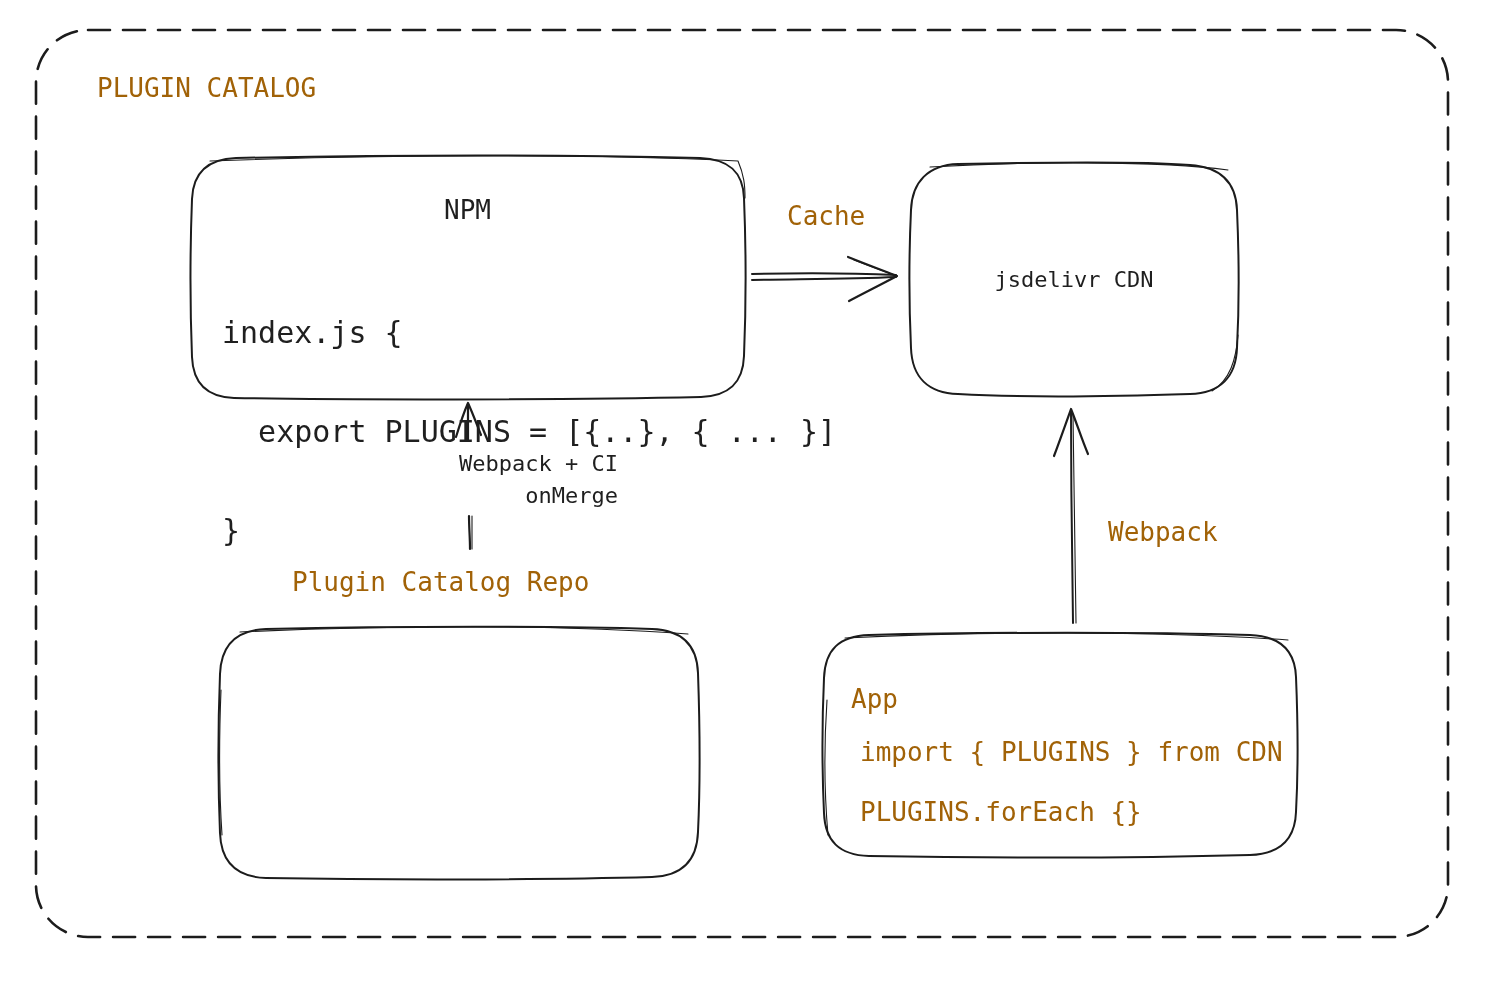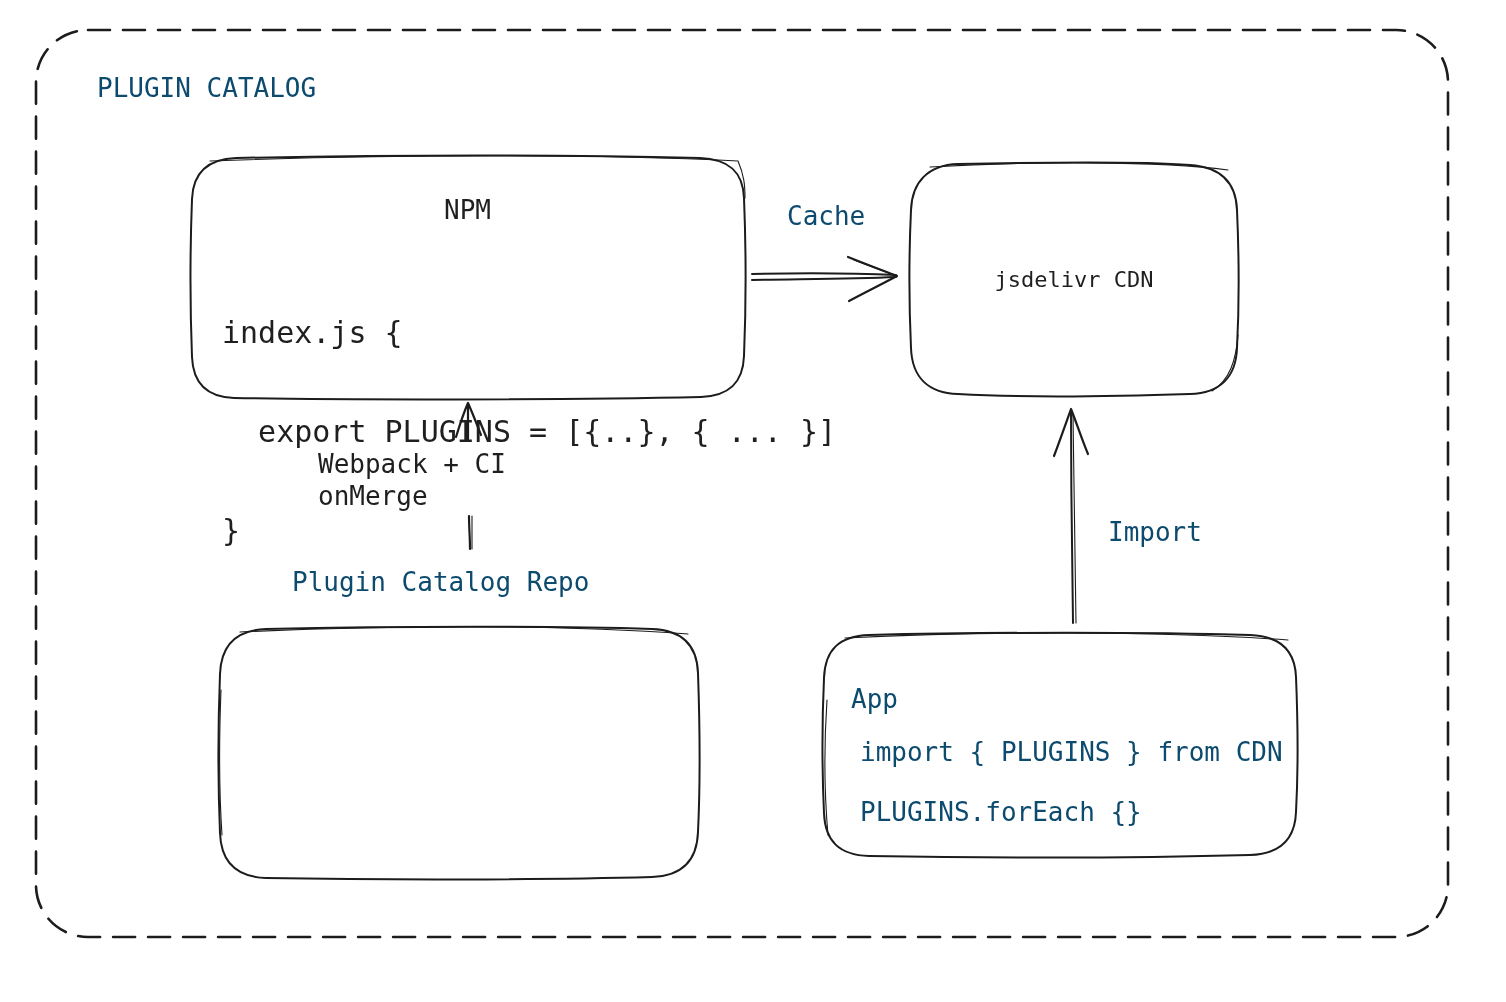--- a/index.html
+++ b/index.html
@@ -27,21 +27,21 @@
     fill: none;
     stroke: #1c1c1c;
     stroke-linecap: round;
     stroke-linejoin: round;
   }
   .label {
     position: absolute;
     white-space: pre;
     font-size: 26px;
     line-height: 32px;
-    color: #0c4a6e;
+    color: #a16207;
   }
   .node {
     position: absolute;
   }
   .node-title-center {
     position: absolute;
     left: 0;
     width: 100%;
     text-align: center;
     font-size: 26px;
@@ -63,23 +63,23 @@
     width: 100%;
     height: 100%;
     display: flex;
     align-items: center;
     justify-content: center;
     font-size: 22px;
     white-space: pre;
   }
   .edge-label-centered {
     position: absolute;
-    text-align: left;
+    text-align: right;
     white-space: pre;
-    font-size: 26px;
+    font-size: 22px;
     line-height: 32px;
   }
 </style>
 </head>
 <body>
 
 <div class="canvas">
 
   <svg class="sketch-layer" viewBox="0 0 1506 1002">
 
@@ -176,21 +176,21 @@
   </div>
 
   <div class="label" style="left:787px; top:200px;">Cache</div>
 
   <div class="edge-label-centered" style="left:318px; top:448px; width:300px;">Webpack + CI</div>
   <div class="edge-label-centered" style="left:318px; top:480px; width:300px;">onMerge</div>
 
   <div class="label" style="left:292px; top:566px;">Plugin Catalog Repo</div>
 
 
-  <div class="label" style="left:1108px; top:516px;">Import</div>
+  <div class="label" style="left:1108px; top:516px;">Webpack</div>
 
   <div class="node" style="left:823px; top:633px; width:477px; height:224px;">
     <div class="label" style="left:28px; top:50px;">App</div>
     <div class="label" style="left:37px; top:103px;">import { PLUGINS } from CDN</div>
     <div class="label" style="left:37px; top:163px;">PLUGINS.forEach {}</div>
   </div>
 
 </div>
 
 </body></html>

